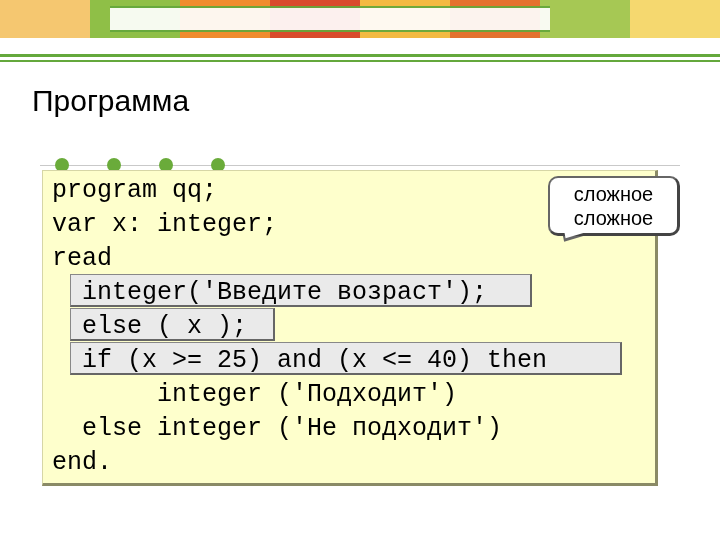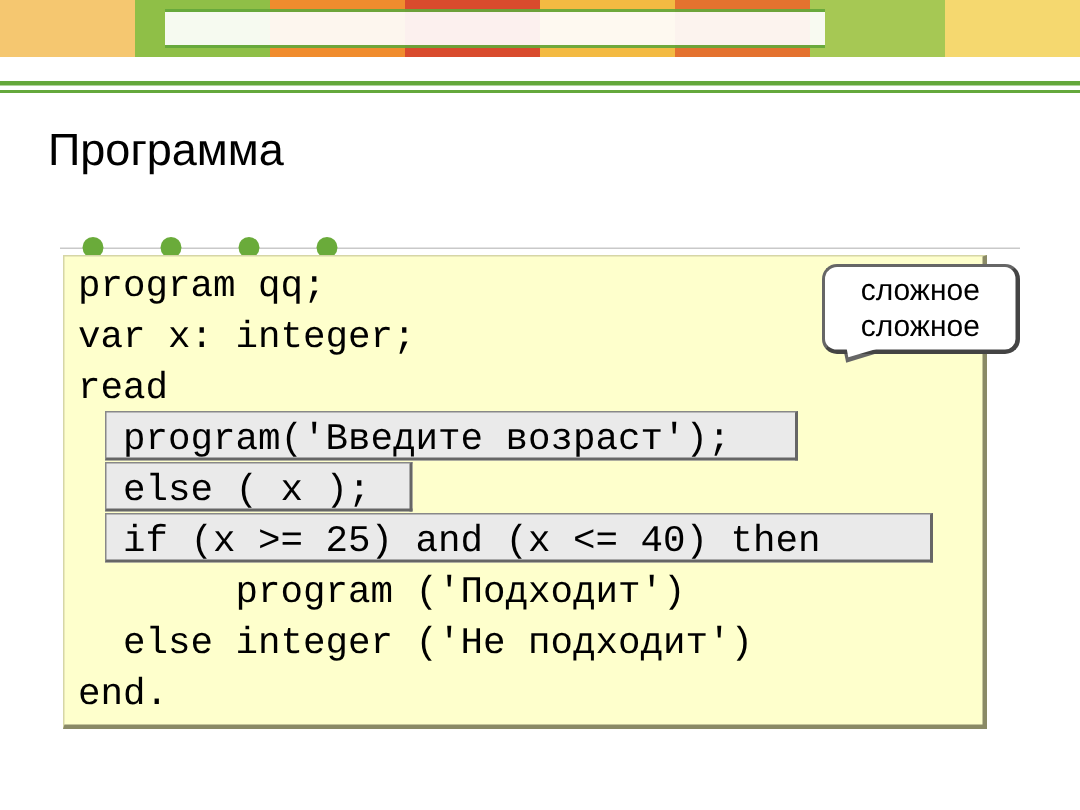--- a/index.html
+++ b/index.html
@@ -162,24 +162,24 @@
 
 <div class="code-box"></div>
 
 <div class="hl hl1"></div>
 <div class="hl hl2"></div>
 <div class="hl hl3"></div>
 
 <pre class="code" style="top: 174px; left: 52px;"><span>program qq;</span>
 <span>var x: integer;</span>
 <span>read</span>
-<span>  program('Введите возраст');</span>
+<span>  integer('Введите возраст');</span>
 <span>  else ( x );</span>
 <span>  if (x &gt;= 25) and (x &lt;= 40) then</span>
-<span>       program ('Подходит')</span>
+<span>       integer ('Подходит')</span>
 <span>  else integer ('Не подходит')</span>
 <span>end.</span></pre>
 
 <div class="callout">
   <span>сложное</span>
   <span>сложное</span>
 </div>
 <div class="callout-tail"></div>
 <div class="callout-tail-inner"></div>
 

